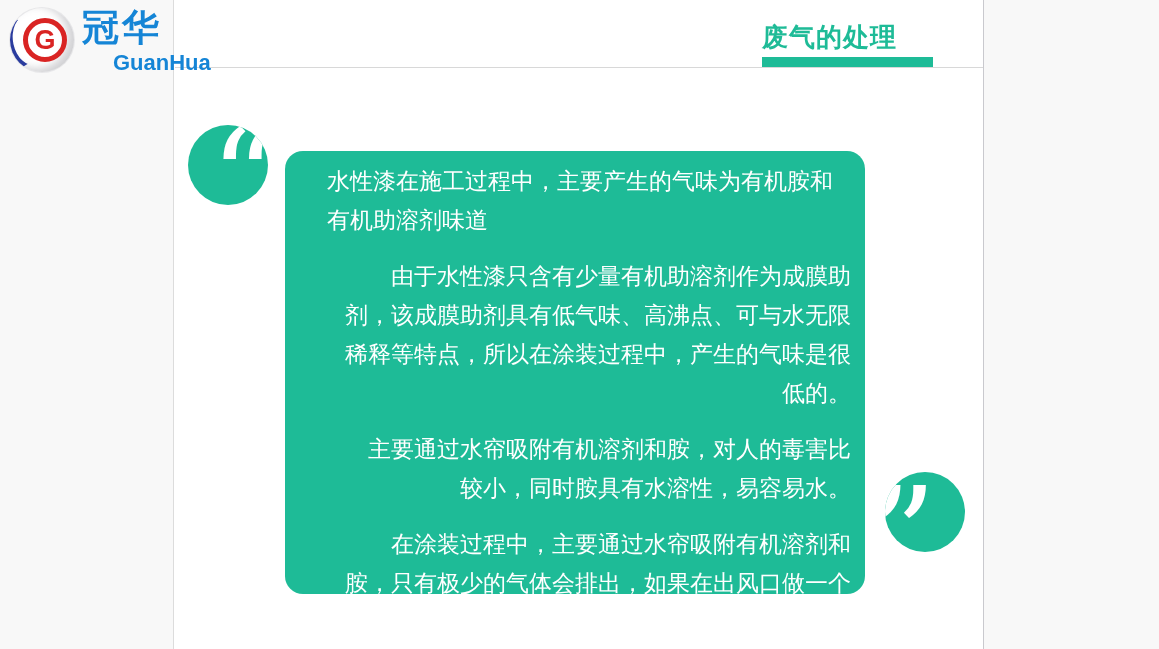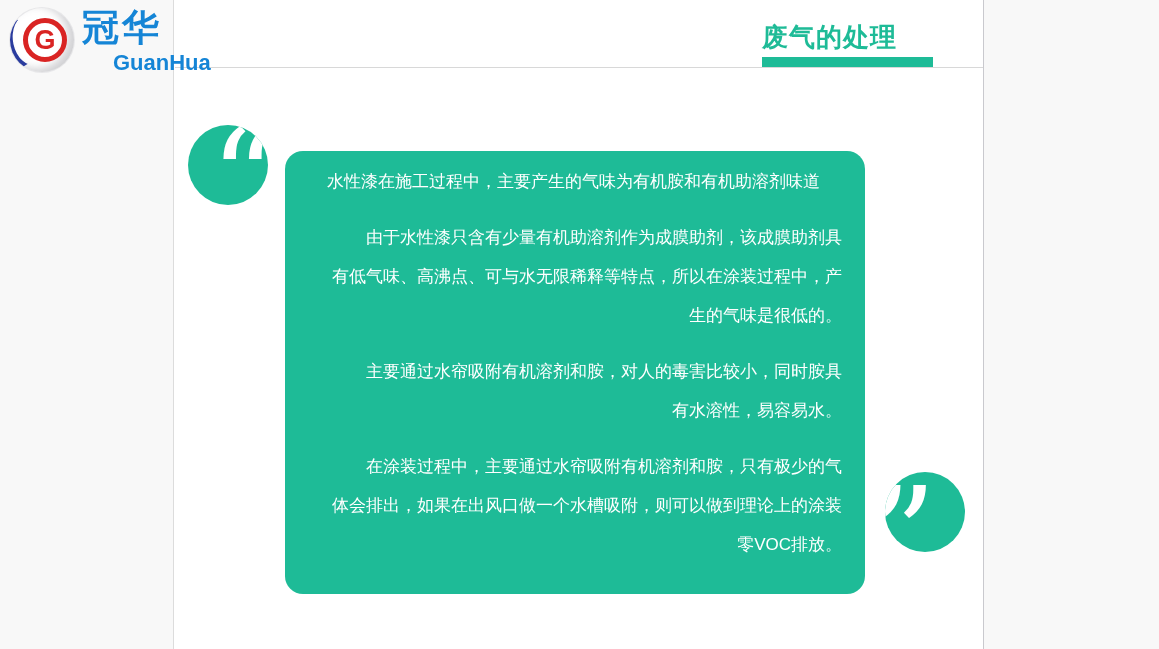--- a/index.html
+++ b/index.html
@@ -66,22 +66,22 @@
   }
   .title-underline {
     position:absolute; left:762px; top:57px; width:171px; height:10px;
     background:#1ebb97;
   }
 
   
   .quote-box {
     position:absolute; left:285px; top:151px; width:580px; height:443px;
     background:#1ebb97; border-radius:18px;
-    color:#ffffff; padding:11px 23px 0 42px;
-    font-size:17px; line-height:39px;
+    color:#ffffff; padding:11px 14px 0 42px;
+    font-size:23px; line-height:39px;
   }
   .quote-box p { margin:0 0 17px 0; }
   .quote-box p.indent { text-indent:32px;text-align:right; }
 
   
   .quote-circle {
     position:absolute; width:80px; height:80px; border-radius:50%;
     background:#1ebb97; overflow:hidden;
   }
   .quote-circle.open  { left:188px; top:125px; }

